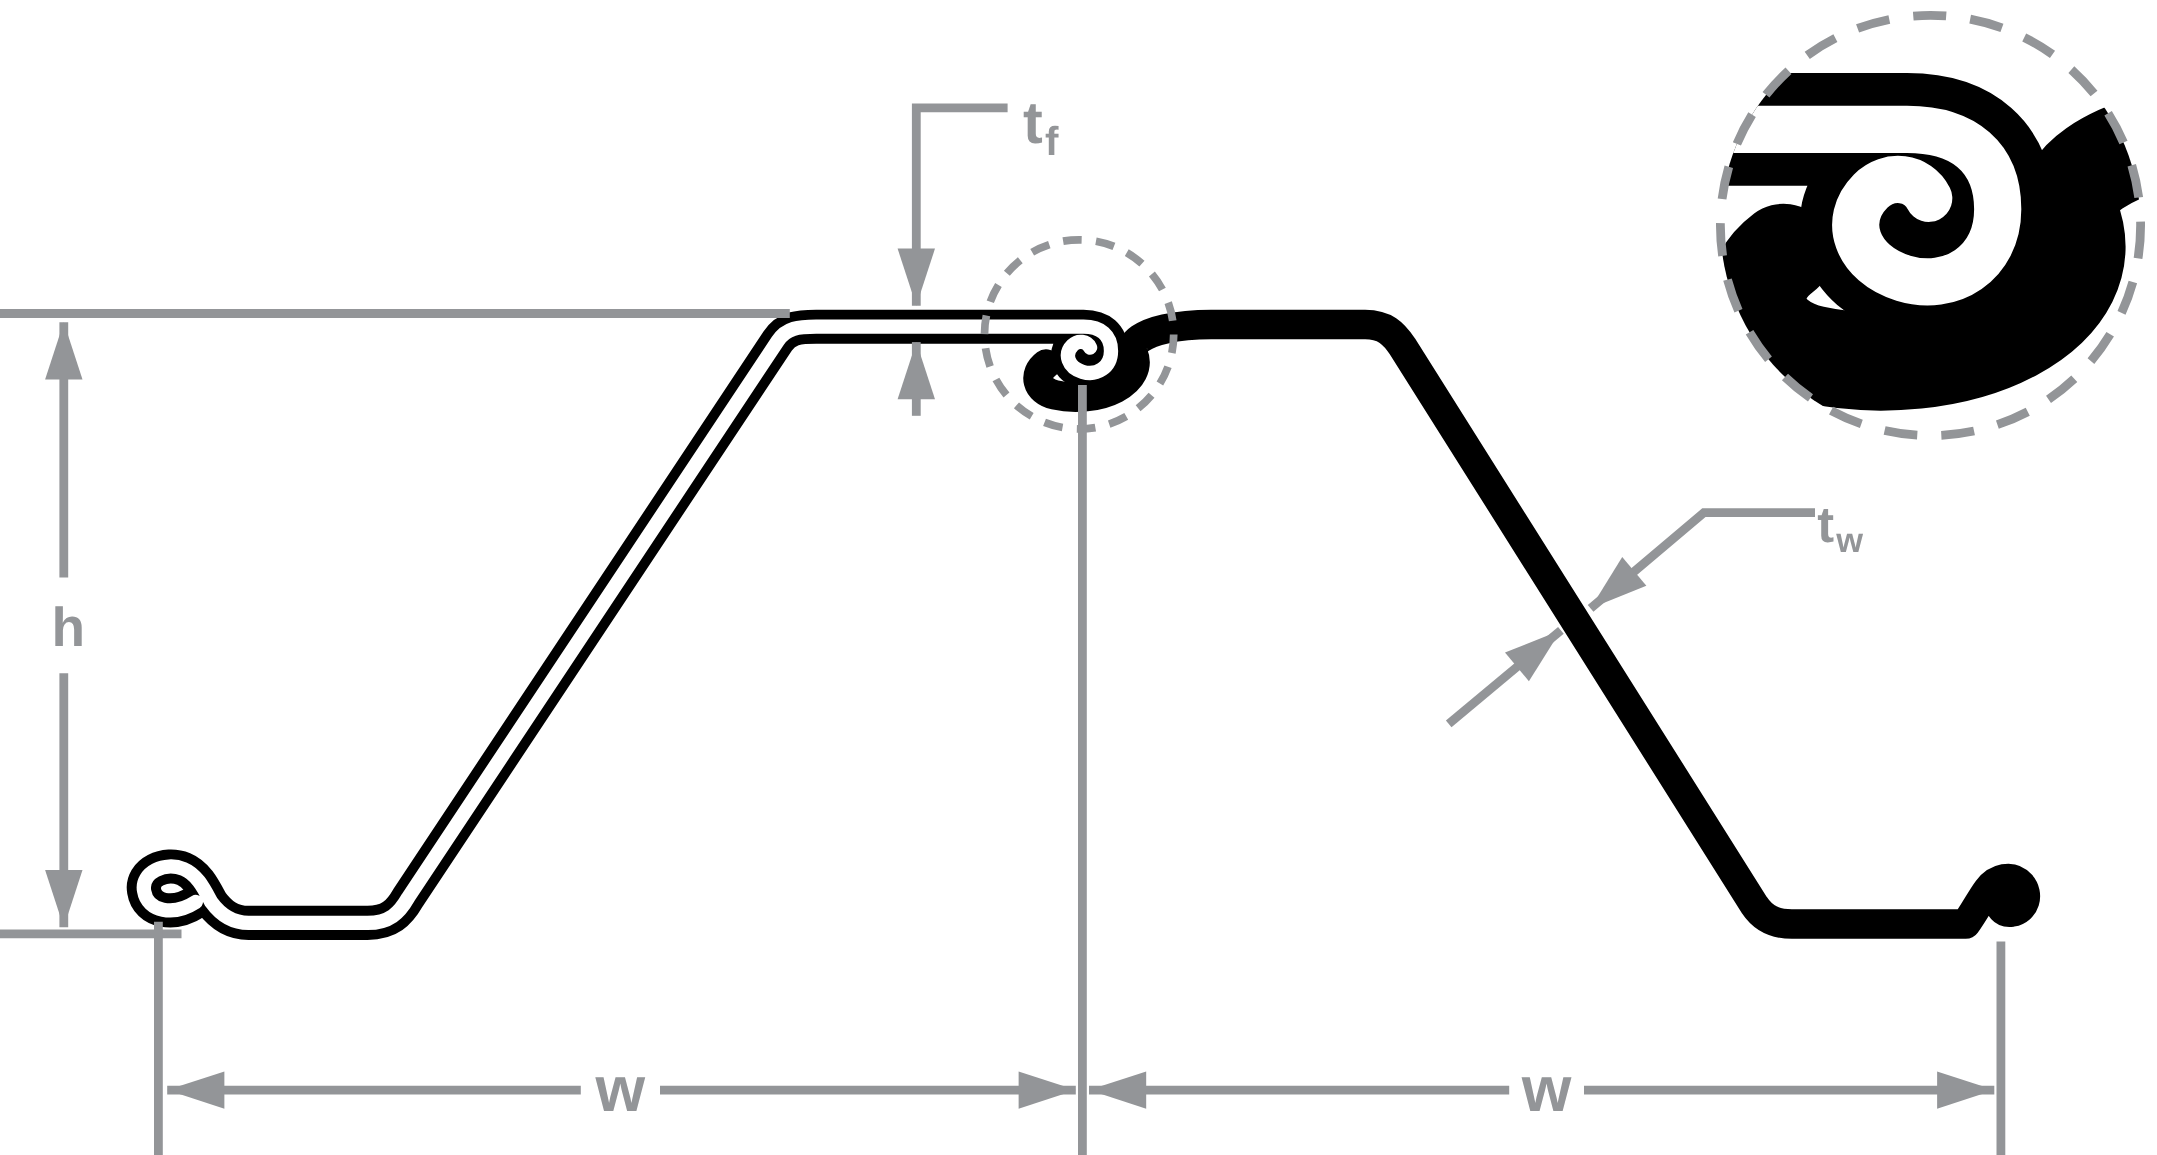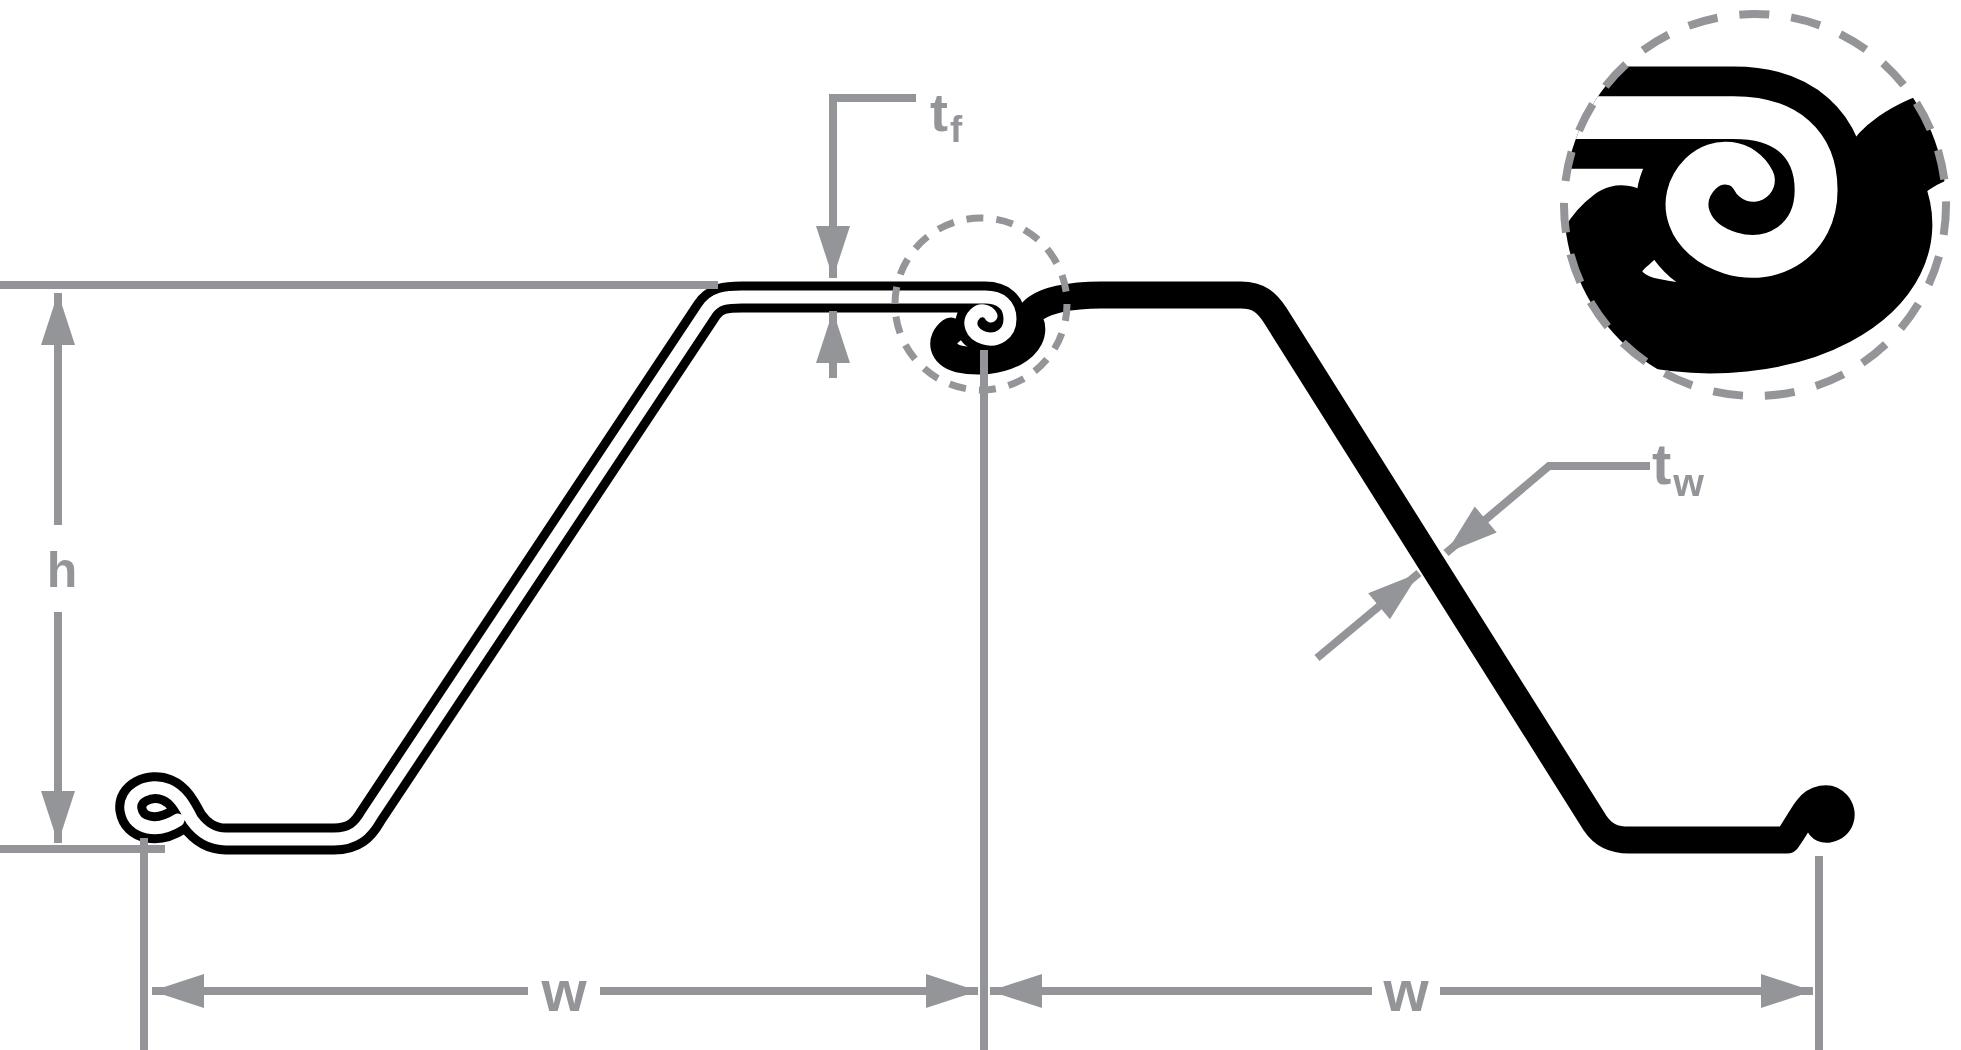--- a/index.html
+++ b/index.html
@@ -26,21 +26,21 @@
     font-size:0.68em;
     position:relative;
     top:0.30em;
     margin-left:2px;
     font-weight:bold;
   }
   #lbl-h{left:62px;top:570px;font-size:50px;}
   #lbl-w-left{left:564px;top:991px;font-size:58px;}
   #lbl-w-right{left:1406px;top:991px;font-size:58px;}
   #lbl-tf{left:930px;top:112px;font-size:54px;}
-  #lbl-tw{left:1652px;top:464px;font-size:58px;}
+  #lbl-tw{left:1652px;top:477px;font-size:46px;}
 </style>
 </head>
 <body>
 
 <div id="canvas">
 
   <svg id="drawing" width="1961" height="1050" viewBox="0 0 1961 1050">
     <defs>
 
       <marker id="arr" markerUnits="userSpaceOnUse" markerWidth="60" markerHeight="40" refX="55" refY="20" orient="auto-start-reverse">

